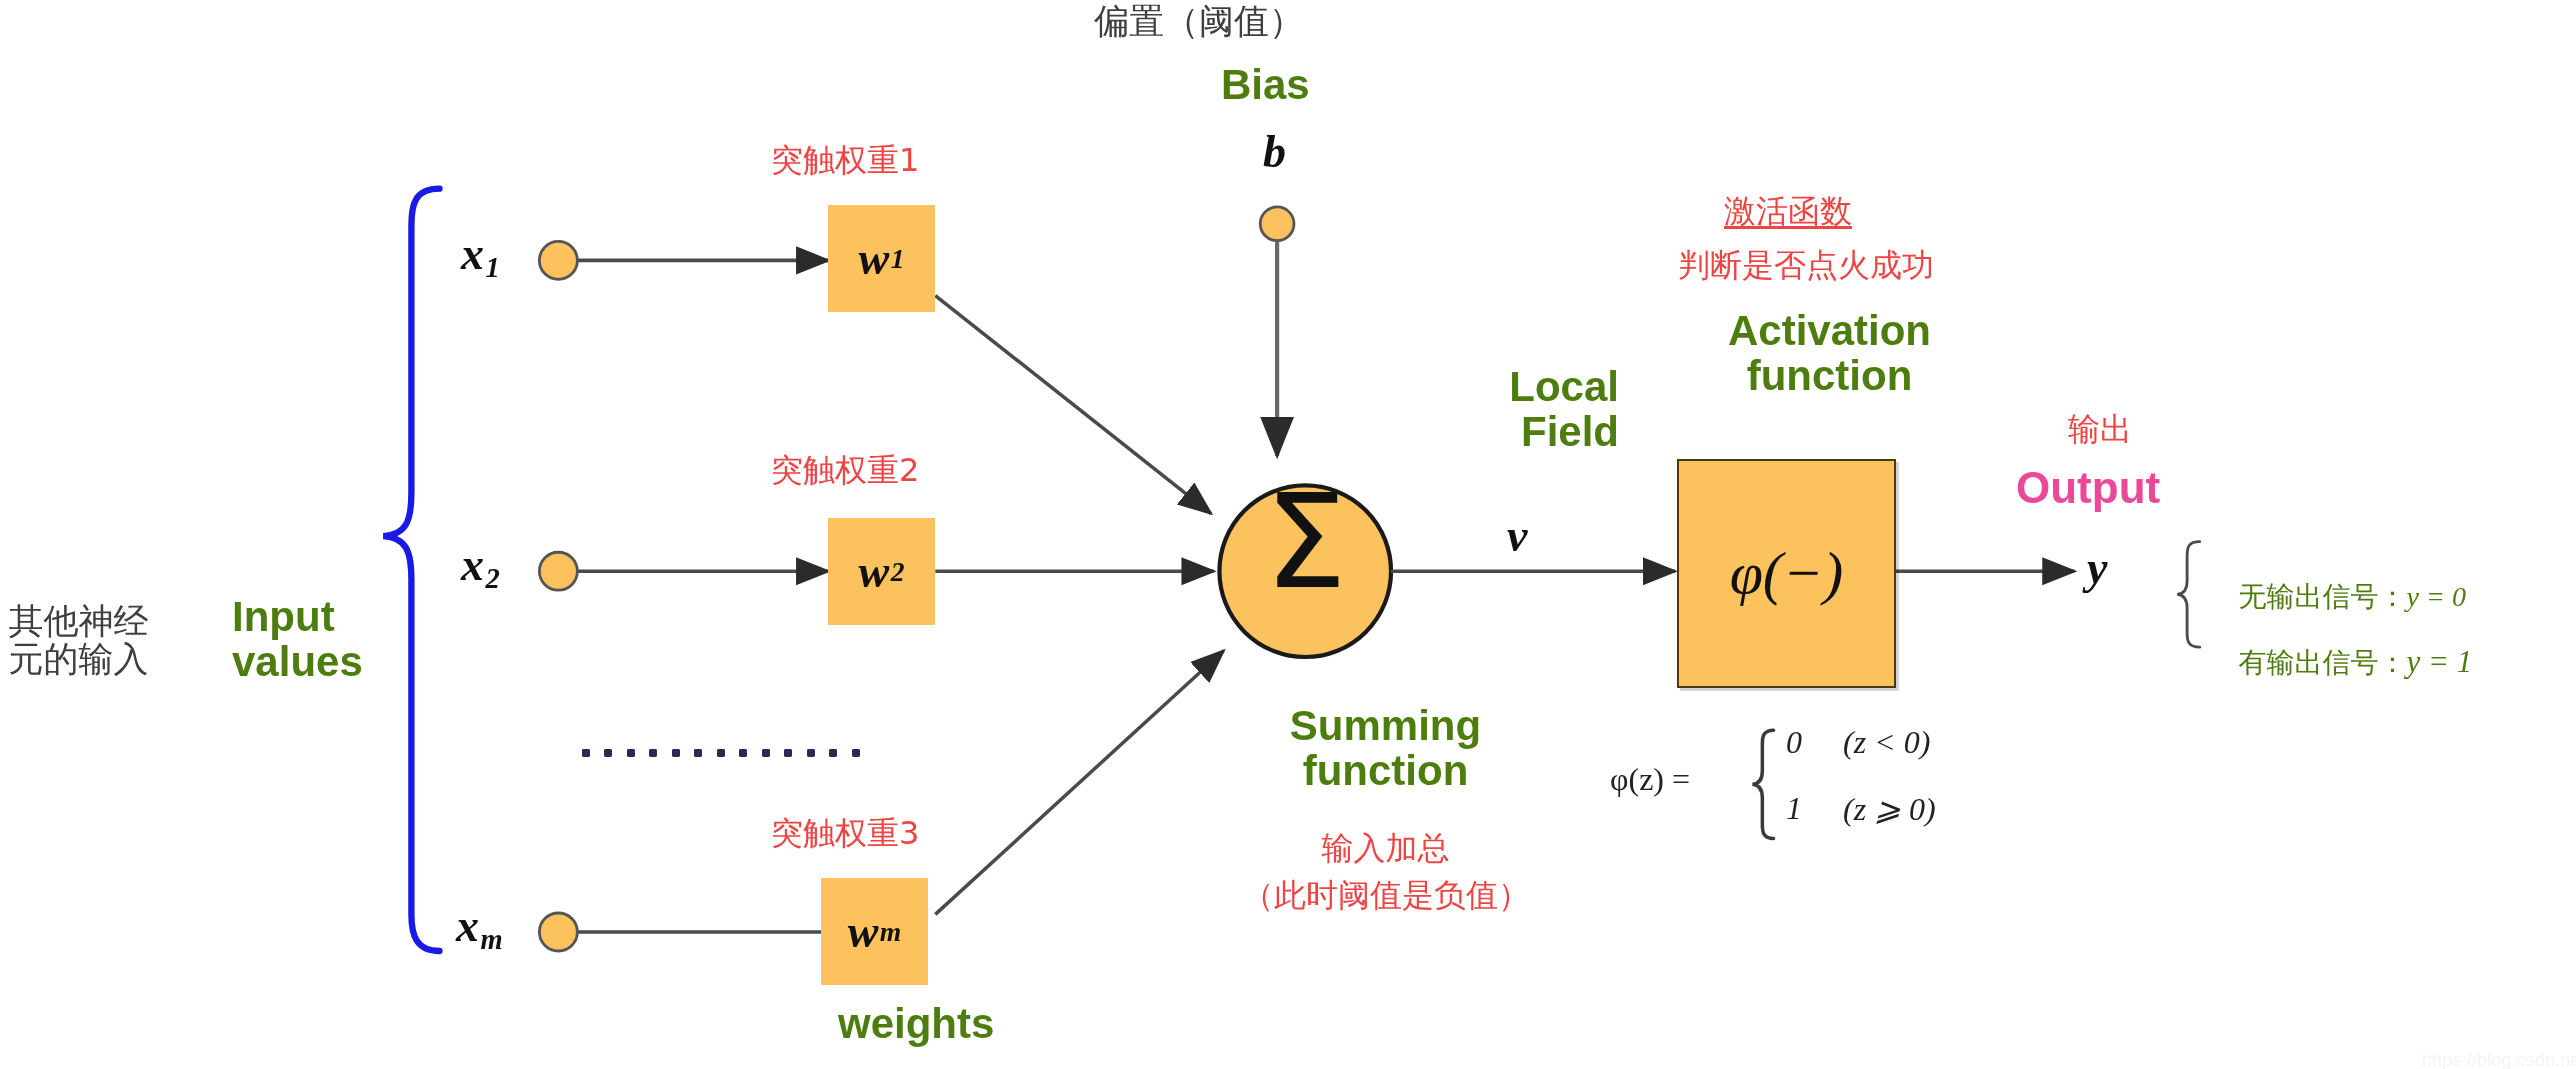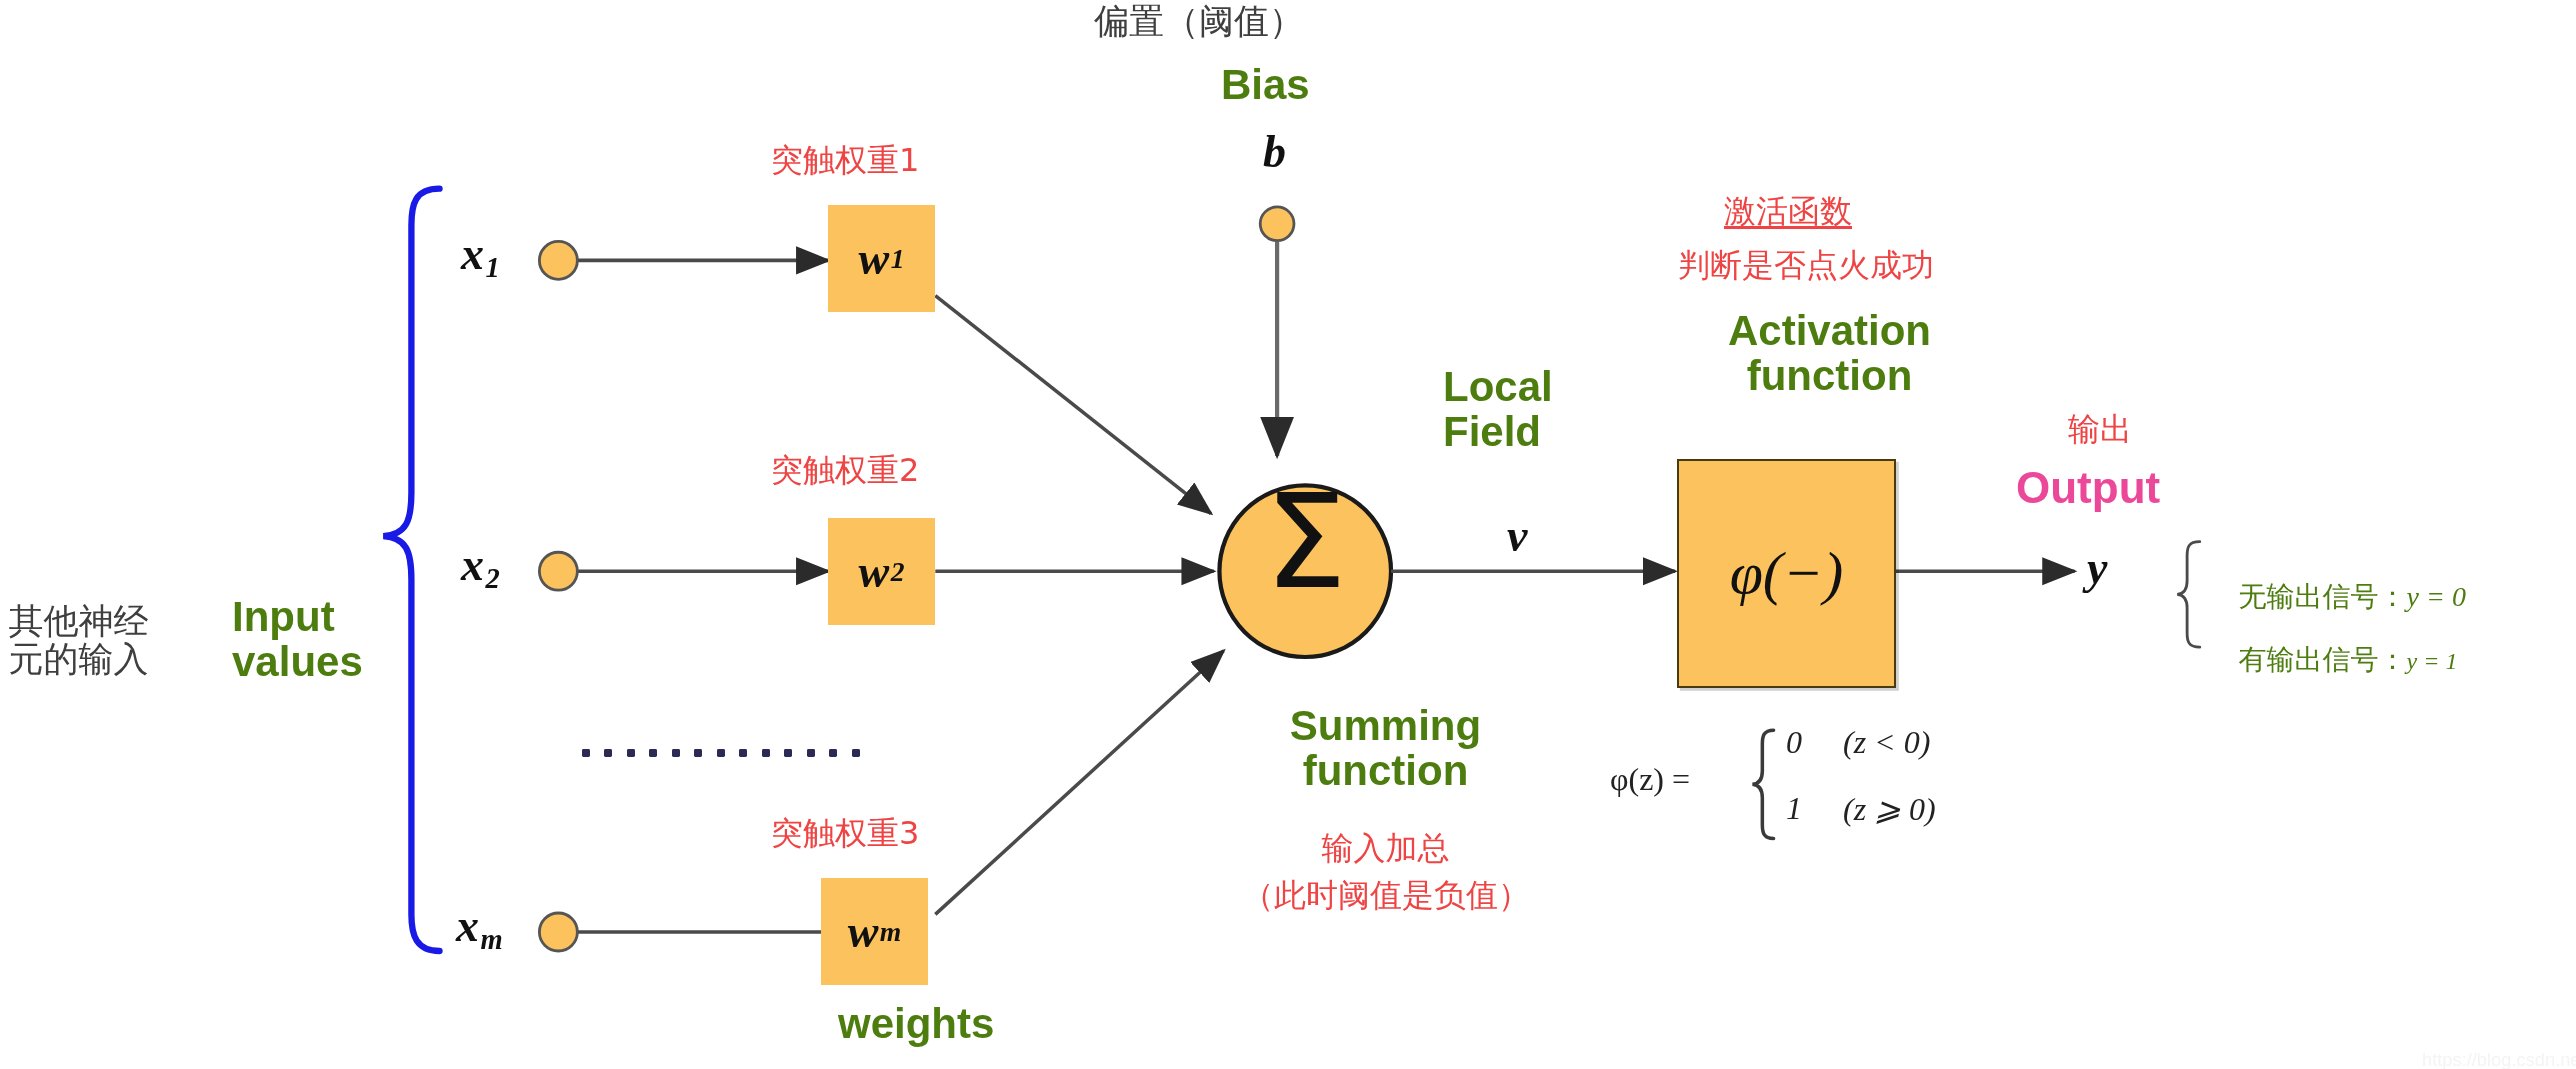--- a/index.html
+++ b/index.html
@@ -234,40 +234,40 @@
 
   <div class="lbl" style="left:1242px; top:492px; width:127px; text-align:center; color:#111;
               font-family:'DejaVu Sans', sans-serif; font-size:130px; line-height:1;
               transform:translateY(-15.5px);">Σ</div>
 
   <div class="lbl en" style="left: 1238px; top: 703px; width: 295px; text-align: center; white-space: pre-line;">Summing
 function</div>
   <div class="lbl cn-sm" style="left:1238px; top:831px; width:295px; text-align:center;">输入加总</div>
   <div class="lbl cn-sm" style="left:1196px; top:878px; width:380px; text-align:center;">（此时阈值是负值）</div>
 
-  <div class="lbl en" style="left: 1443px; top: 364px; width: 176px; text-align: left; white-space: pre-line;">Local
+  <div class="lbl en" style="left: 1443px; top: 364px; width: 176px; text-align: right; white-space: pre-line;">Local
 Field</div>
   <div class="lbl math-i" style="left:1507px; top:511px;">v</div>
 
   <div class="lbl cn-sm underline-cn" style="left:1724px; top:194px;">激活函数</div>
   <div class="lbl cn-sm" style="left:1654px; top:248px;margin-left:24px;">判断是否点火成功</div>
   <div class="lbl en" style="left: 1689px; top: 308px; width: 281px; text-align: center; white-space: pre-line;">Activation
 function</div>
 
   <div class="phibox" style="left:1677px; top:459px; width:215px; height:225px;">φ(−)</div>
 
   <div class="lbl cn-sm" style="left:2068px; top:412px;">输出</div>
   <div class="lbl en-big" style="left:2016px; top:464px;">Output</div>
   <div class="lbl math-i" style="left:2087px; top:543px;">y</div>
 
   <div class="brace-txt" style="left:2203px; top:532px;">
     <span>无输出信号：</span><span style="font-family:'Liberation Serif', serif; font-style:italic; font-size:28px;">y = 0</span>
   </div>
   <div class="brace-txt" style="left:2203px; top:595px;">
-    <span>有输出信号：</span><span style="font-family:'Liberation Serif', serif; font-style:italic; font-size:24px;text-align:right;">y = 1</span>
+    <span>有输出信号：</span><span style="font-family:'Liberation Serif', serif; font-style:italic; font-size:31px;text-align:right;">y = 1</span>
   </div>
 
   <div class="formula" style="left:1610px; top:761px;">φ(z) =</div>
 
   <div class="formula frm-italic" style="left:1786px; top:724px;">0</div>
   <div class="formula frm-italic" style="left:1843px; top:724px;">(z &lt; 0)</div>
 
   <div class="formula frm-italic" style="left:1786px; top:790px;">1</div>
   <div class="formula frm-italic" style="left:1843px; top:790px;">(z ⩾ 0)</div>
 

